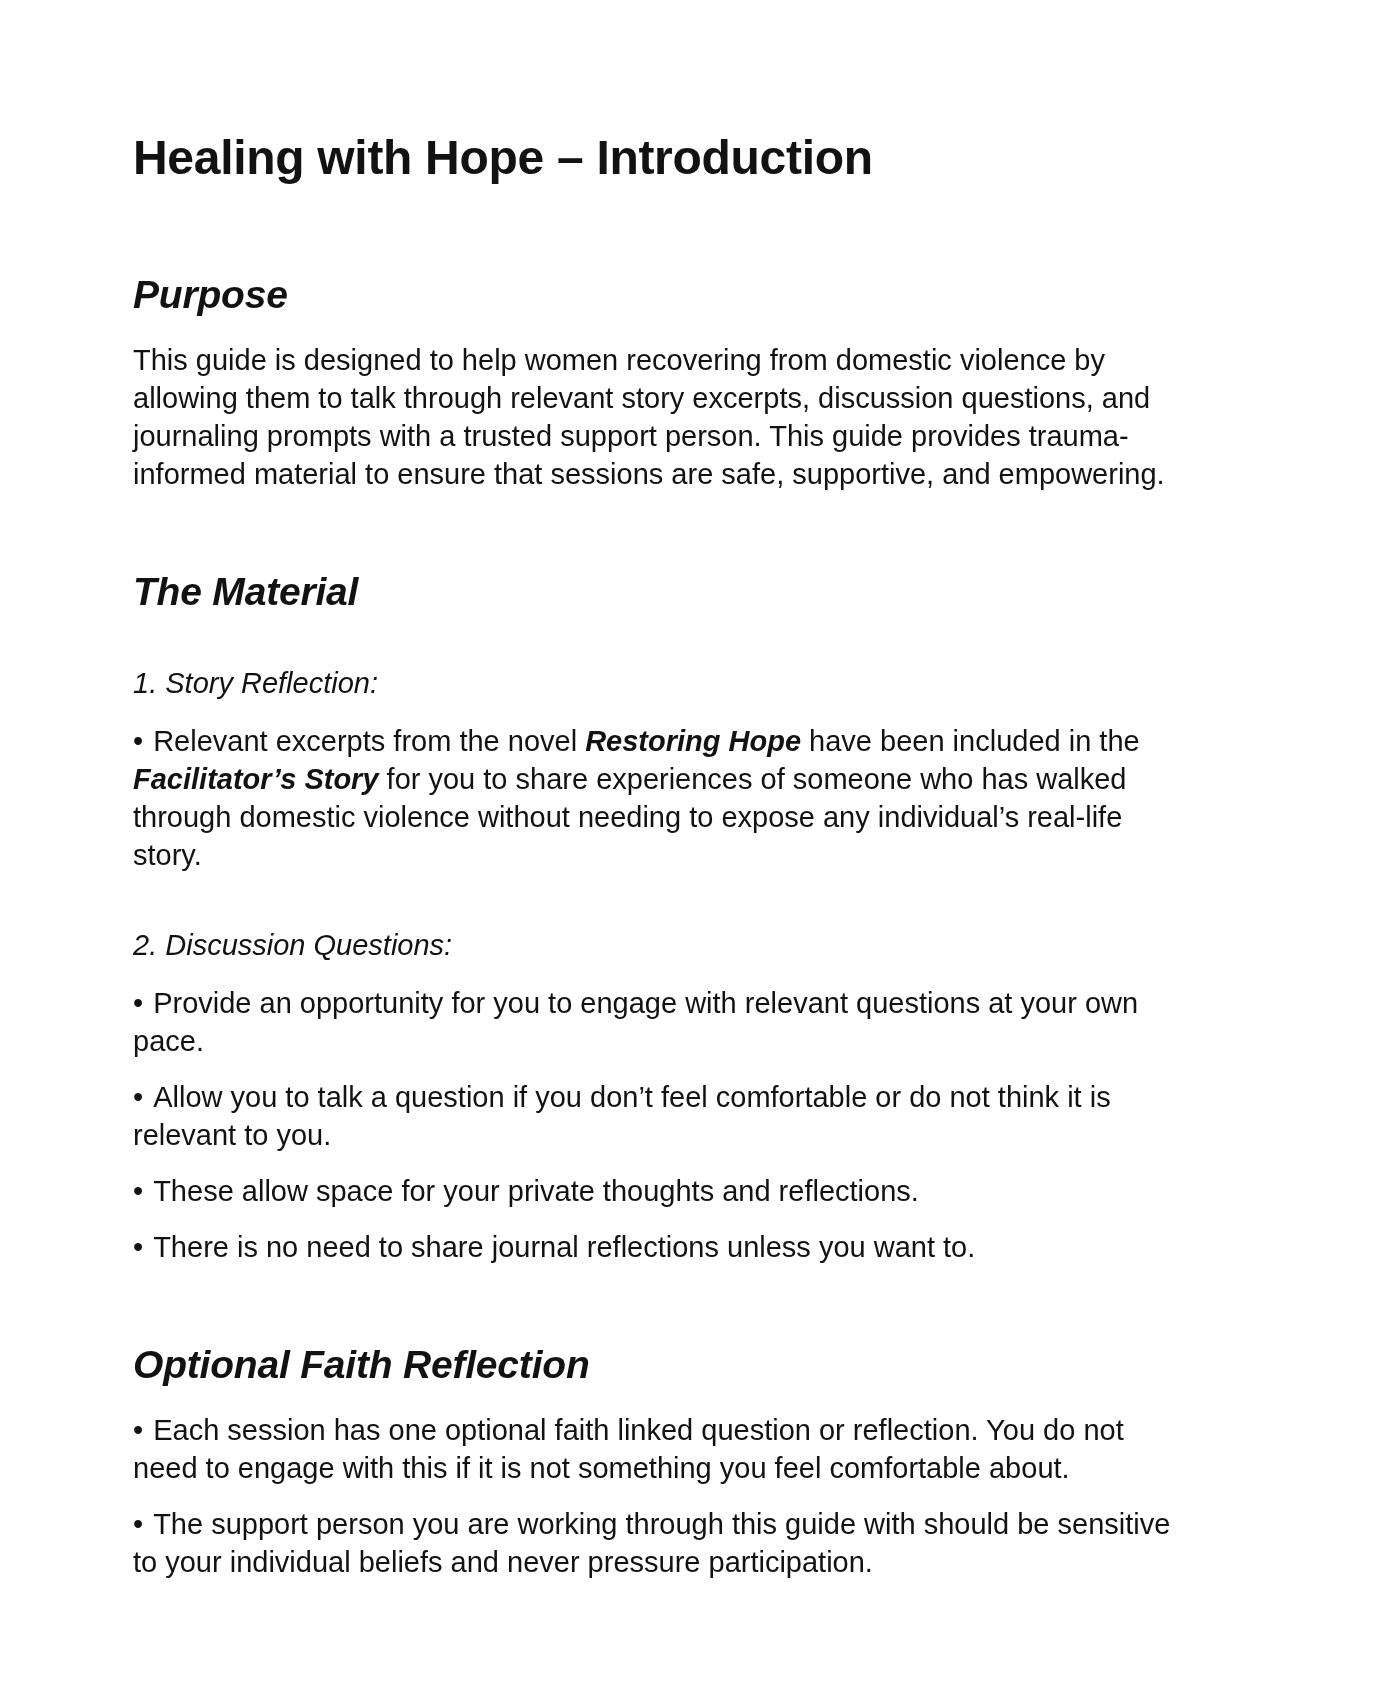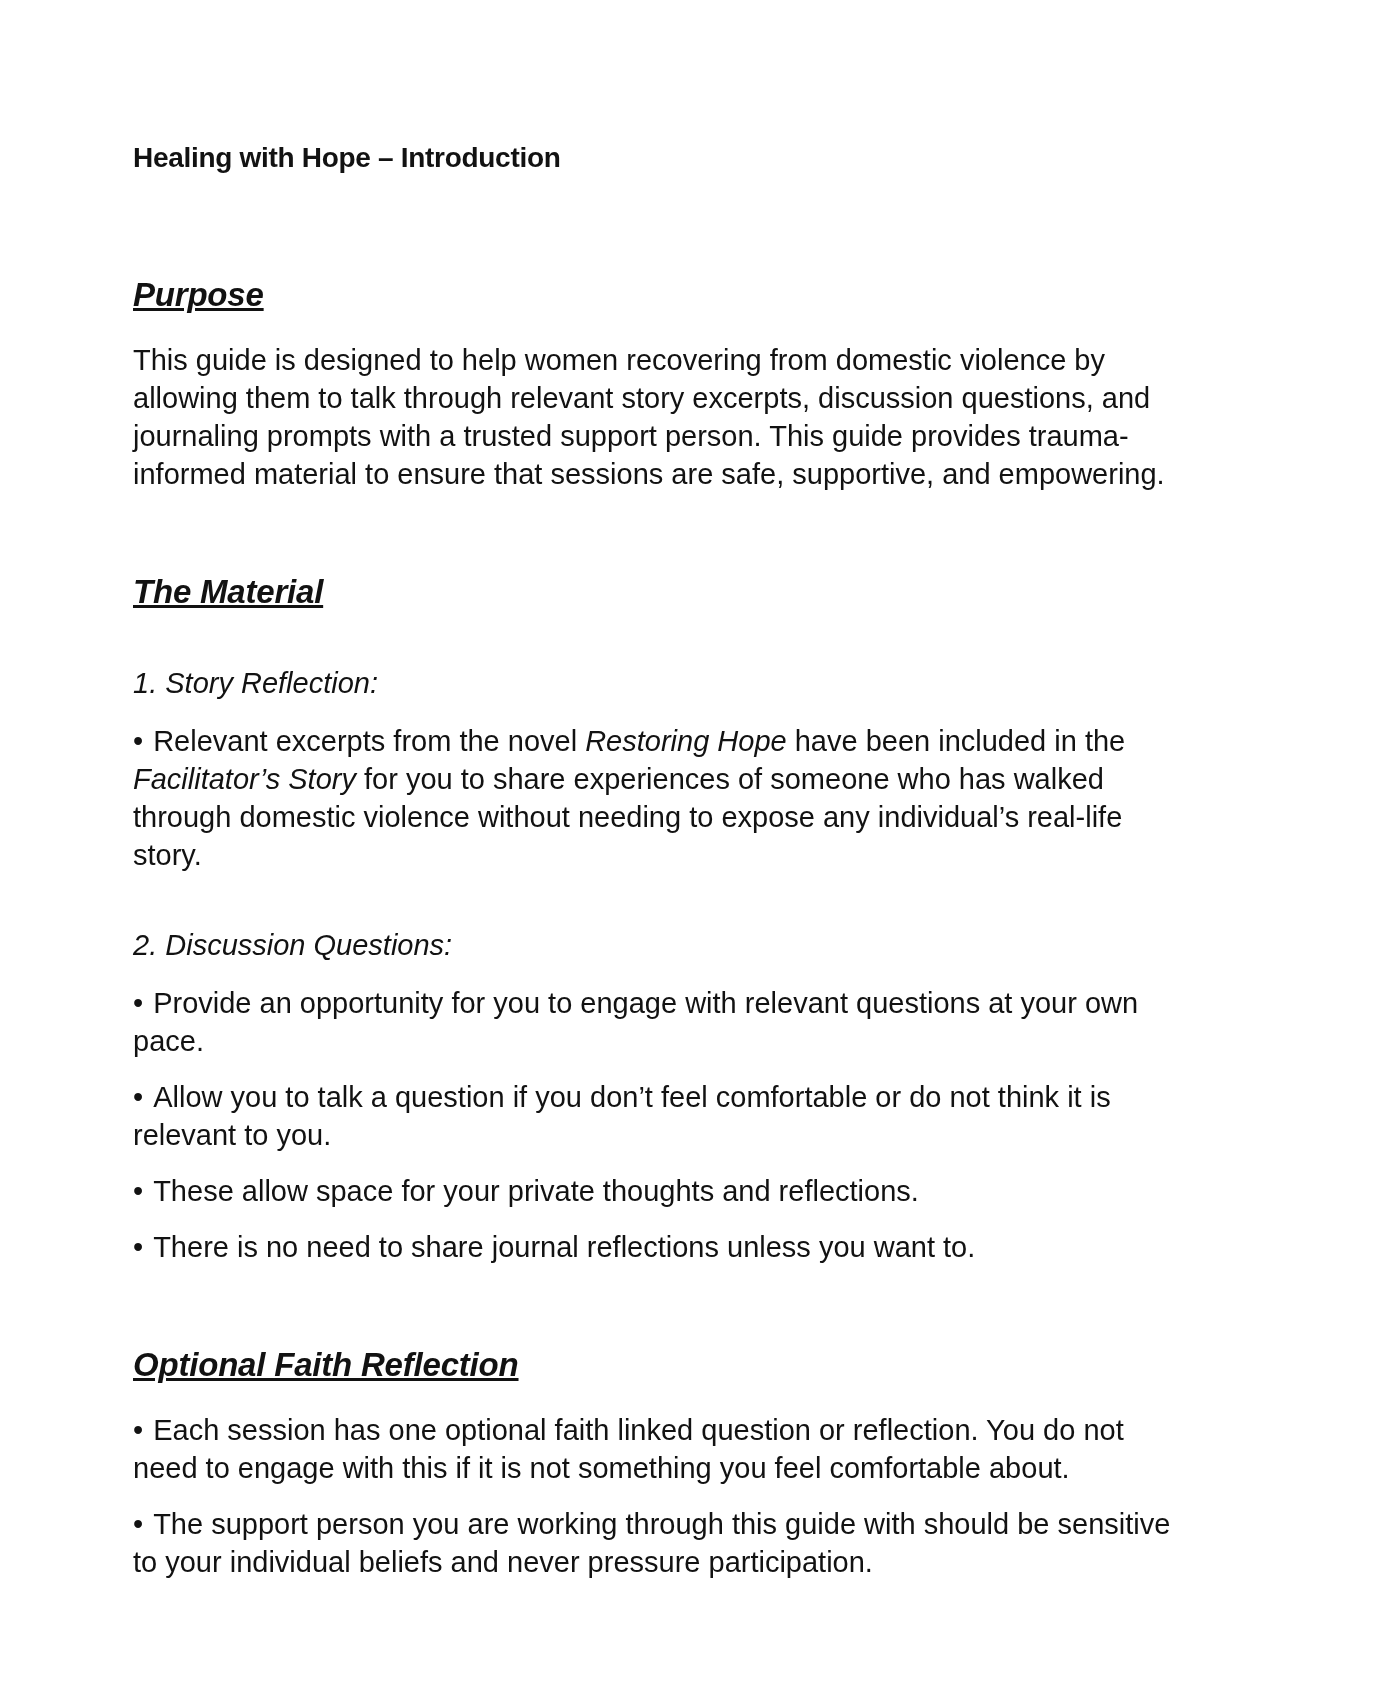--- a/index.html
+++ b/index.html
@@ -15,54 +15,54 @@
     overflow: hidden;
   }
   .page {
     box-sizing: border-box;
     width: 1380px;
     height: 1683px;
     padding: 134px 185px 60px 133px;
     background: #ffffff;
   }
   .doc-title {
-    font-size: 28px;
+    font-size: 48px;
     line-height: 48px;
     font-weight: bold;
     letter-spacing: -0.3px;
     margin: 0;
   }
   .section-heading {
-    font-size: 33px;
+    font-size: 39px;
     line-height: 41px;
     font-weight: bold;
     font-style: italic;
     letter-spacing: -0.2px;
     margin: 78px 0 26px 0;
-    text-decoration: underline;
   }
   .section-heading.first {
     margin-top: 92px;
   }
   p {
     font-size: 29px;
     line-height: 38px;
     margin: 0 0 18px 0;
     max-width: 1060px;
   }
   .item-label {
     font-style: italic;
     margin: 52px 0 20px 0;
   }
   .bullet .marker {
     display: inline-block;
     margin-right: 10px;
   }
   .italic-run {
     font-style: italic;
+    font-weight: bold;
   }
 </style>
 </head>
 <body>
 
 <div class="page">
 
   <h1 class="doc-title">Healing with Hope – Introduction</h1>
 
   <h2 class="section-heading first">Purpose</h2>

